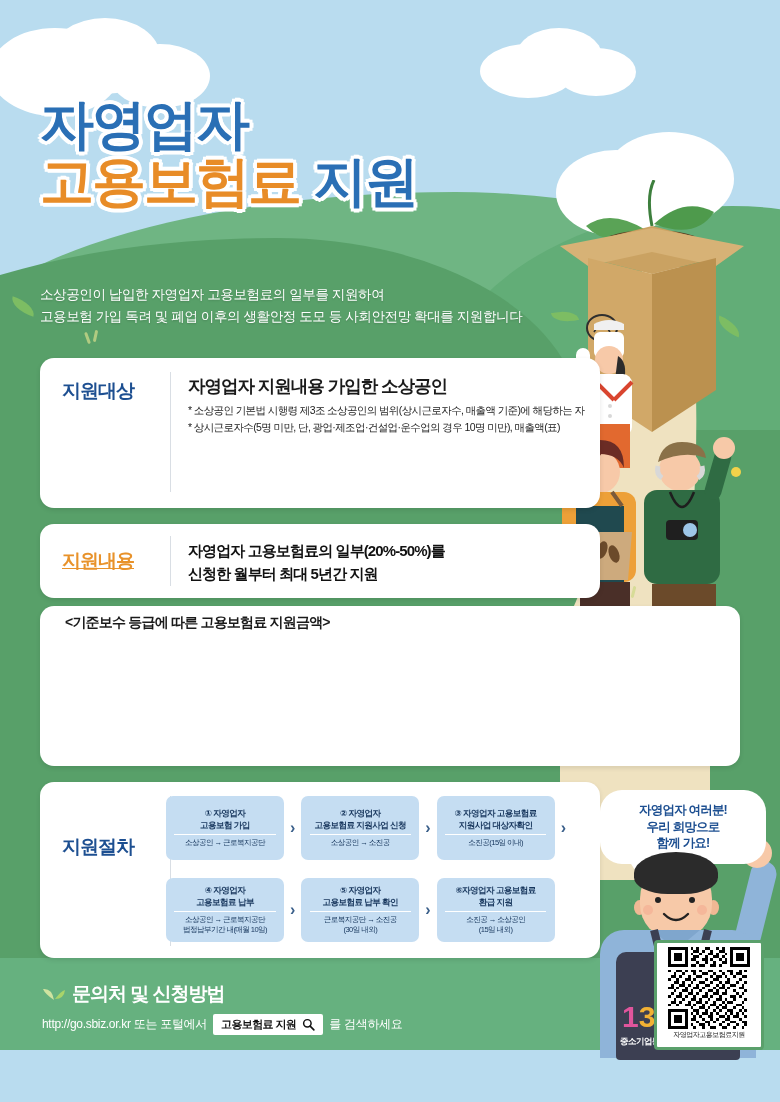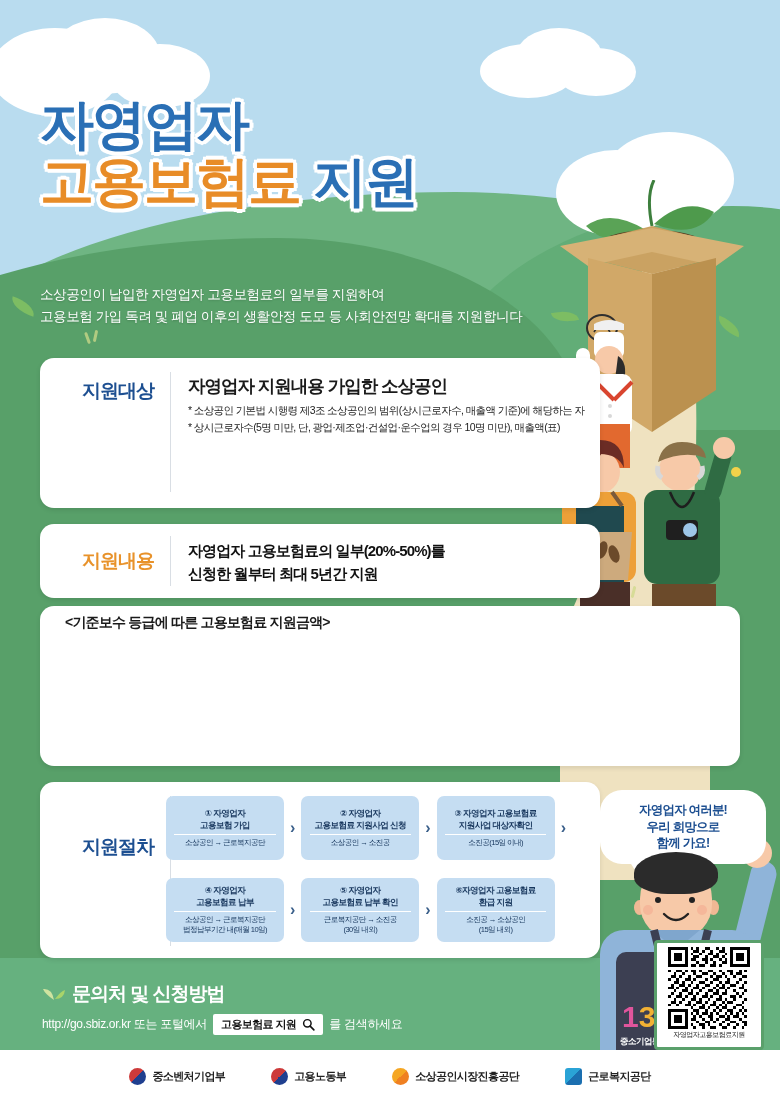--- a/index.html
+++ b/index.html
@@ -60,21 +60,21 @@
 
   
   .card { position:absolute; background:#ffffff; border-radius:14px; z-index:7;
           box-shadow:0 2px 5px rgba(0,0,0,.10); }
 
   .card-target { left:40px; top:358px; width:560px; height:150px; }
   .card-content { left:40px; top:524px; width:560px; height:74px; }
   .card-table { left:40px; top:606px; width:700px; height:160px; }
   .card-proc  { left:40px; top:782px; width:560px; height:176px; }
 
-  .side-label { position:absolute; font-size:19px; font-weight:bold; letter-spacing:-1px;margin-left:20px; }
+  .side-label { position:absolute; font-size:19px; font-weight:bold; letter-spacing:-1px; }
   .label-navy { color:#1d4f91; }
   .label-orange { color:#e8922a; }
   .vdiv { position:absolute; width:1px; background:#d9dee4; }
 
   .hl-head { font-size:17.5px; font-weight:bold; color:#1a1a1a; letter-spacing:-1px; }
   .bullets { font-size:10.5px; color:#222; line-height:1.6; letter-spacing:-0.6px; }
 
   
   .tbl-small { position:absolute; left:148px; top:429px; width:424px;
                border-collapse:collapse; font-size:8px; letter-spacing:-0.5px; }
@@ -293,21 +293,21 @@
       <td>제조업<br>(식료품, 의복, 의료),<br>전기, 가스업 등</td>
       <td>농업·임업·어업·<br>광업, 건설업,<br>운수업 등</td>
       <td>도매 · 소매업 등</td>
       <td>기술·여가<br>임대서비스업 등</td>
       <td>숙박·음식점업 등</td>
     </tr>
   </tbody>
     </table>
 
   <div class="card card-content">
-    <div class="side-label label-orange" style="left:22px;top:24px;">지원내용</div>
+    <div class="side-label label-orange" style="left:22px;top:24px;text-decoration:underline;">지원내용</div>
     <div class="vdiv" style="left:130px;top:12px;height:50px;"></div>
     <div style="position:absolute;left:148px;top:16px;font-size:15px;font-weight:bold;color:#111;line-height:1.5;letter-spacing:-0.9px;">
       <div>자영업자 고용보험료의 일부(20%-50%)를</div>
       <div>신청한 월부터 최대 5년간 지원</div>
     </div>
   </div>
 
   <div class="card card-table">
     <div class="tbl-caption" style="left:25px;top:8px;">&lt;기준보수 등급에 따른 고용보험료 지원금액&gt;</div>
 
@@ -674,32 +674,14 @@
     <span class="search-pill">
       <span>고용보험료 지원</span>
       <svg class="mag" viewBox="0 0 16 16">
         <circle cx="6.6" cy="6.6" r="4.6" fill="none" stroke="#111" stroke-width="1.8"></circle>
         <line x1="10" y1="10" x2="14.6" y2="14.6" stroke="#111" stroke-width="2" stroke-linecap="round"></line>
       </svg>
     </span>
     <span>를 검색하세요</span>
   </div>
 
-  <div class="logobar">
-    <div class="logo-item">
-      <span class="taegeuk t-blue-red"></span>
-      <span>중소벤처기업부</span>
-    </div>
-    <div class="logo-item">
-      <span class="taegeuk t-blue-red"></span>
-      <span>고용노동부</span>
-    </div>
-    <div class="logo-item">
-      <span class="taegeuk t-orange-g"></span>
-      <span>소상공인시장진흥공단</span>
-    </div>
-    <div class="logo-item">
-      <span class="taegeuk t-cyan-g"></span>
-      <span>근로복지공단</span>
-    </div>
-  </div>
 
 </div>
 
 </body></html>

